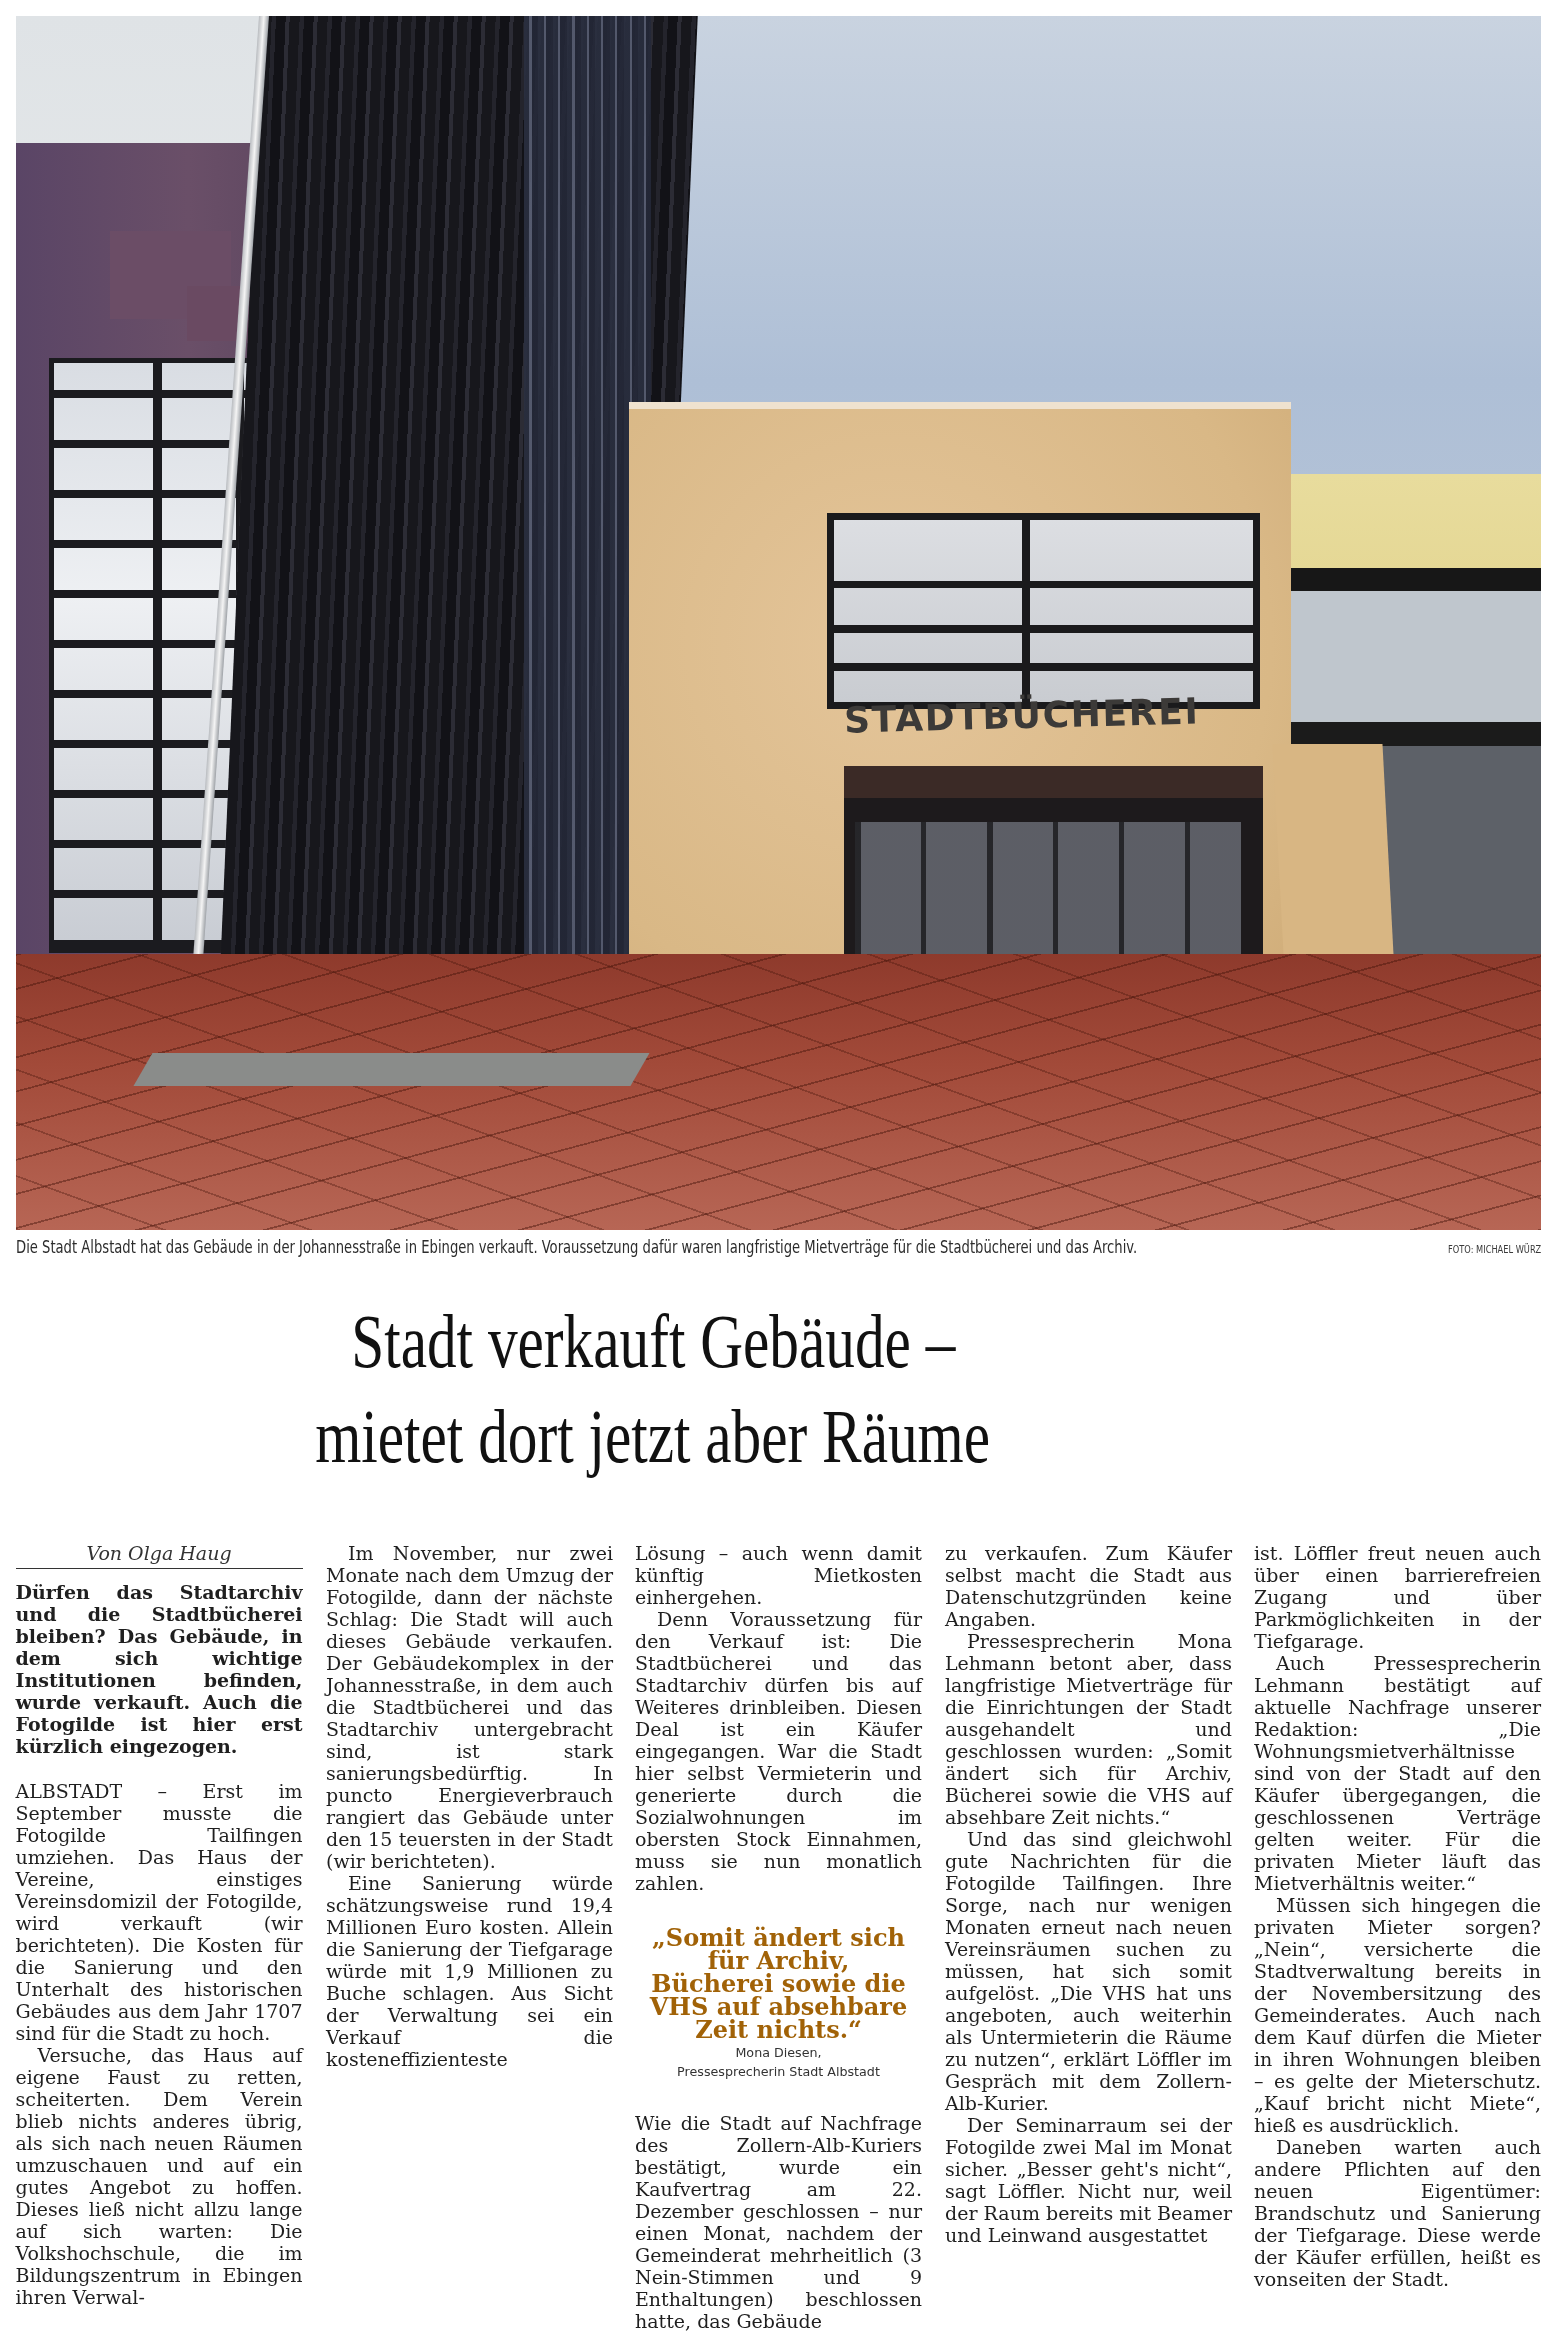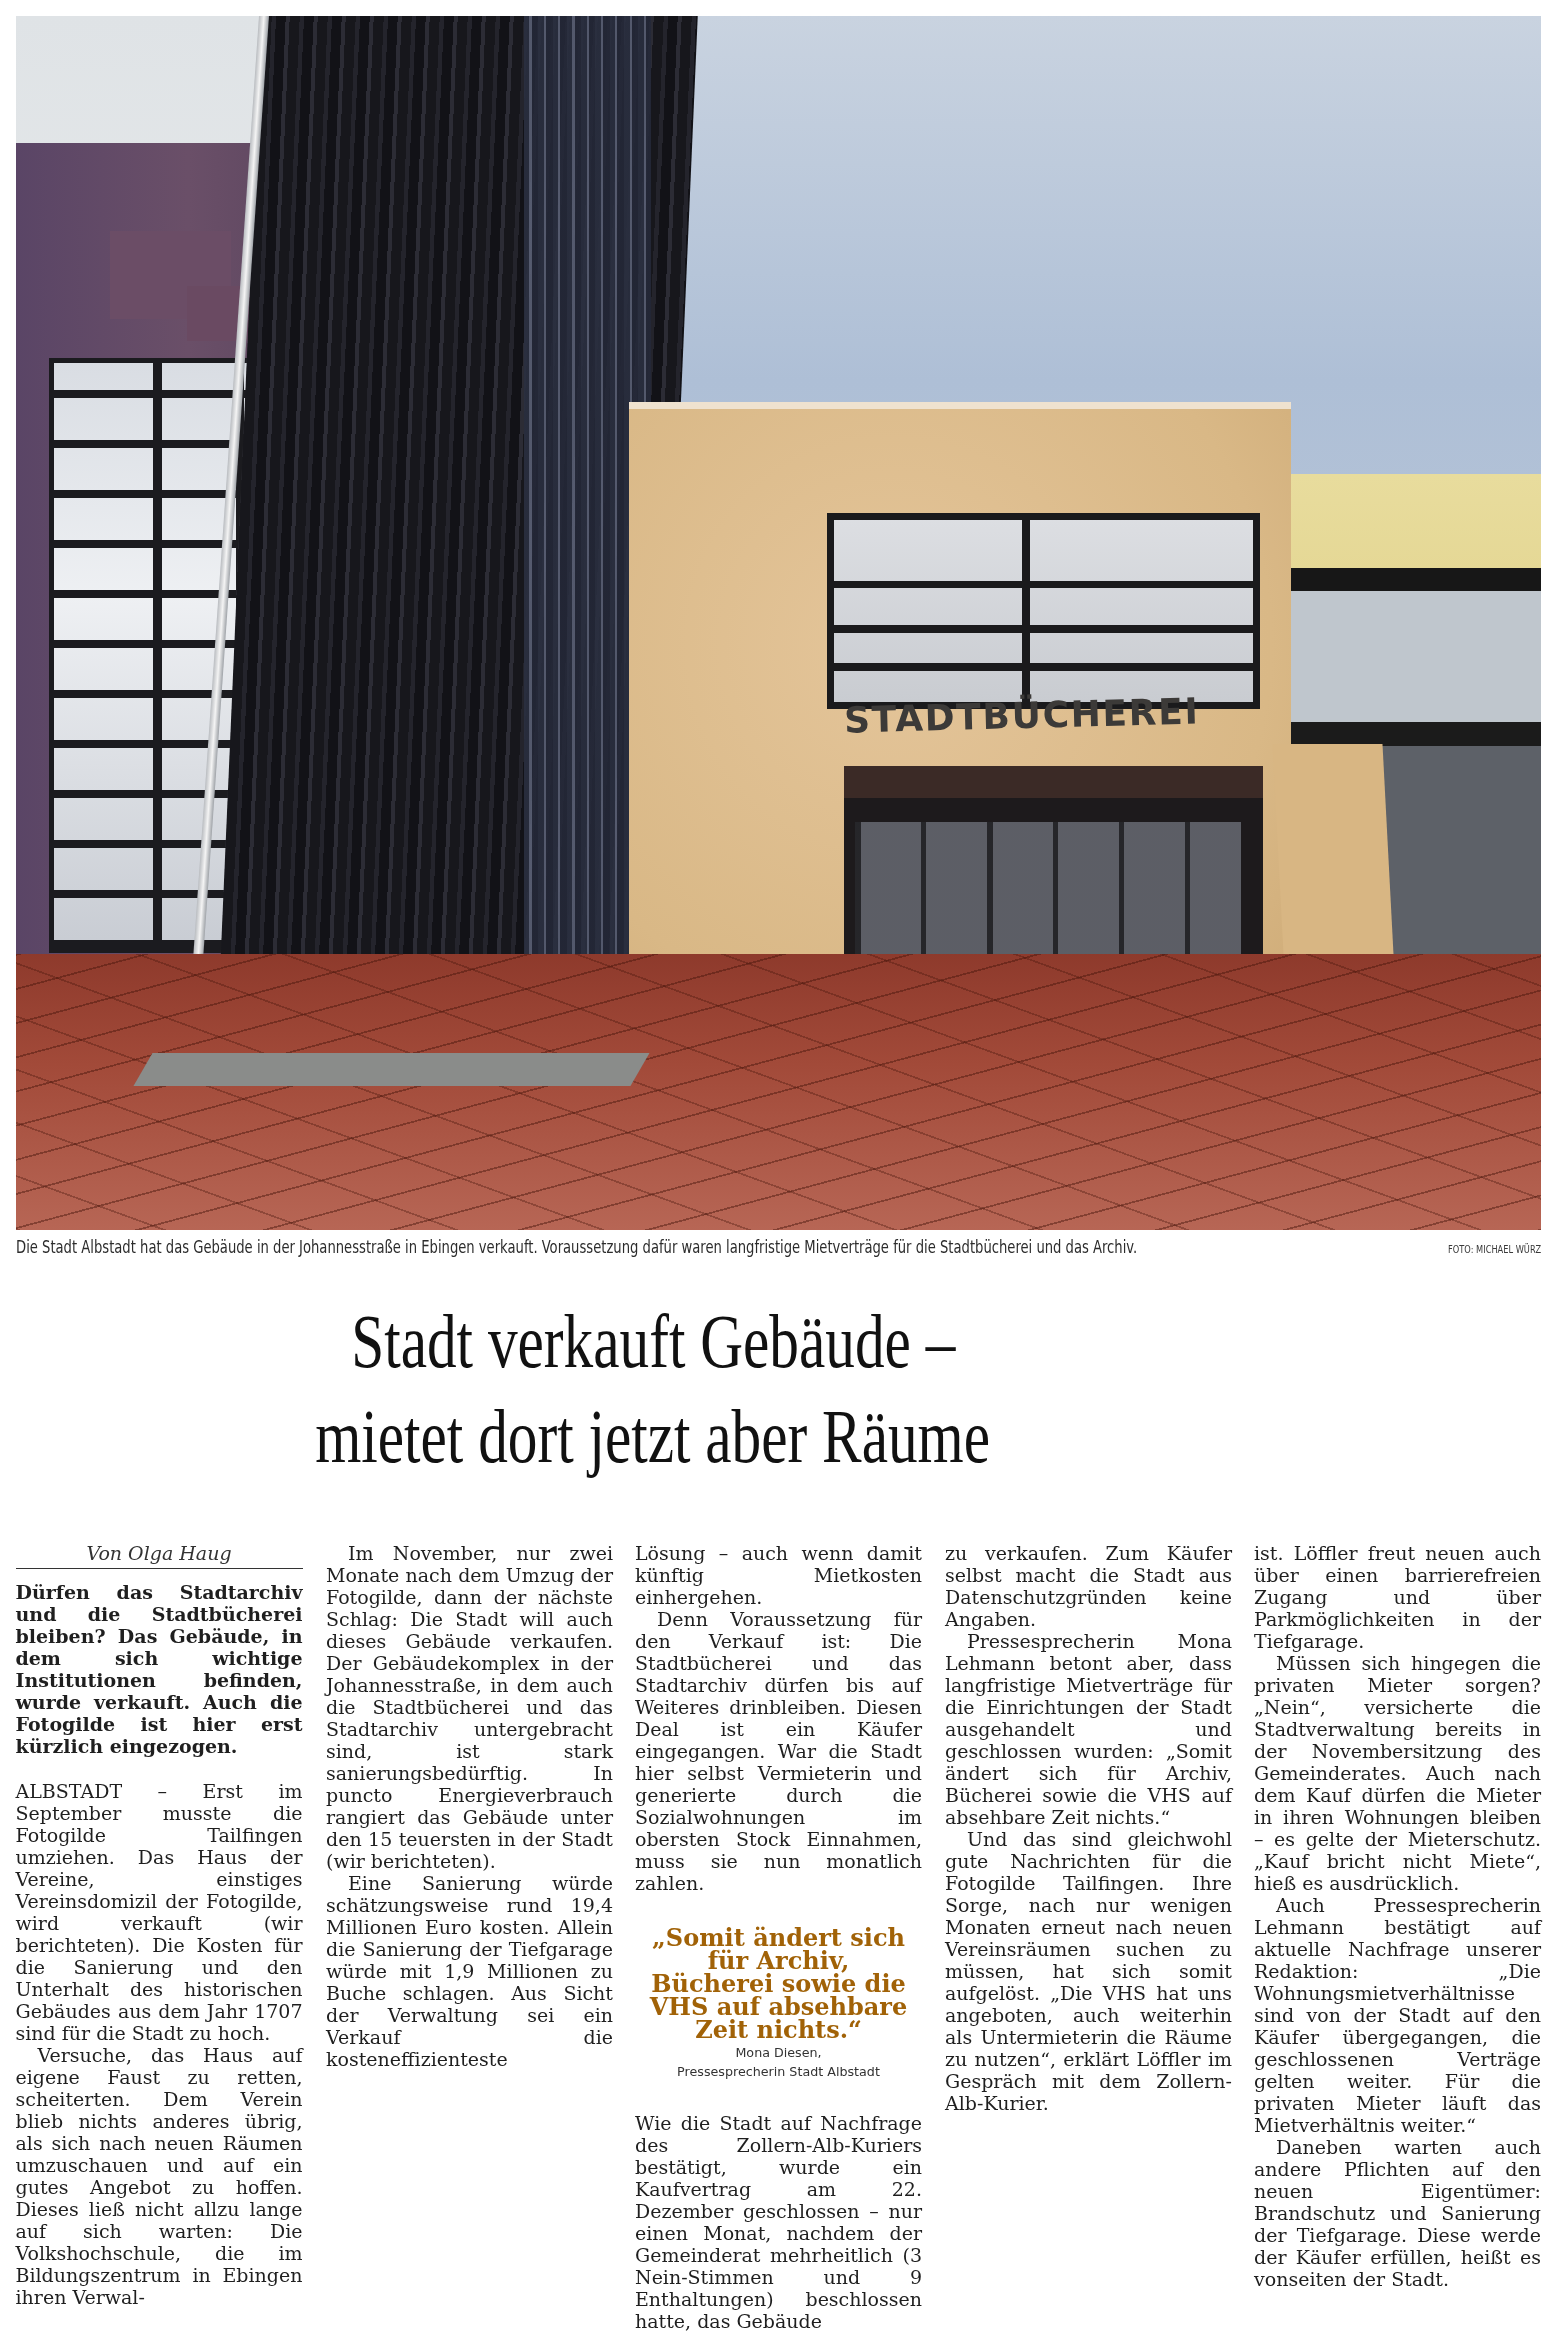--- a/index.html
+++ b/index.html
@@ -117,21 +117,22 @@
     <div class="pq-src" style="margin-top:0;padding:0 22px;">Pressesprecherin Stadt Albstadt</div>
   </div>
   <div class="pq-gap"></div>
   <p>Wie die Stadt auf Nachfrage des Zollern-Alb-Kuriers bestätigt, wurde ein Kaufvertrag am 22. Dezember geschlossen – nur einen Monat, nachdem der Gemeinderat mehrheitlich (3 Nein-Stimmen und 9 Enthaltungen) beschlossen hatte, das Gebäude</p>
 </div>
 
 <div class="col c4">
   <p>zu verkaufen. Zum Käufer selbst macht die Stadt aus Datenschutzgründen keine Angaben.</p>
   <p class="indent">Pressesprecherin Mona Lehmann betont aber, dass langfristige Mietverträge für die Einrichtungen der Stadt ausgehandelt und geschlossen wurden: „Somit ändert sich für Archiv, Bücherei sowie die VHS auf absehbare Zeit nichts.“</p>
   <p class="indent">Und das sind gleichwohl gute Nachrichten für die Fotogilde Tailfingen. Ihre Sorge, nach nur wenigen Monaten erneut nach neuen Vereinsräumen suchen zu müssen, hat sich somit aufgelöst. „Die VHS hat uns angeboten, auch weiterhin als Untermieterin die Räume zu nutzen“, erklärt Löffler im Gespräch mit dem Zollern-Alb-Kurier.</p>
+  <p class="indent">Der Seminarraum sei der Fotogilde zwei Mal im Monat sicher. „Besser geht's nicht“, sagt Löffler. Nicht nur, weil der Raum bereits mit Beamer und Leinwand ausgestattet</p>
 </div>
 
 <div class="col c5">
   <p>ist. Löffler freut neuen auch über einen barrierefreien Zugang und über Parkmöglichkeiten in der Tiefgarage.</p>
+  <p class="indent">Auch Pressesprecherin Lehmann bestätigt auf aktuelle Nachfrage unserer Redaktion: „Die Wohnungsmietverhältnisse sind von der Stadt auf den Käufer übergegangen, die geschlossenen Verträge gelten weiter. Für die privaten Mieter läuft das Mietverhältnis weiter.“</p>
   <p class="indent">Müssen sich hingegen die privaten Mieter sorgen? „Nein“, versicherte die Stadtverwaltung bereits in der Novembersitzung des Gemeinderates. Auch nach dem Kauf dürfen die Mieter in ihren Wohnungen bleiben – es gelte der Mieterschutz. „Kauf bricht nicht Miete“, hieß es ausdrücklich.</p>
-  <p class="indent">Auch Pressesprecherin Lehmann bestätigt auf aktuelle Nachfrage unserer Redaktion: „Die Wohnungsmietverhältnisse sind von der Stadt auf den Käufer übergegangen, die geschlossenen Verträge gelten weiter. Für die privaten Mieter läuft das Mietverhältnis weiter.“</p>
   <p class="indent">Daneben warten auch andere Pflichten auf den neuen Eigentümer: Brandschutz und Sanierung der Tiefgarage. Diese werde der Käufer erfüllen, heißt es vonseiten der Stadt.</p>
 </div>
 
 
 </body></html>

